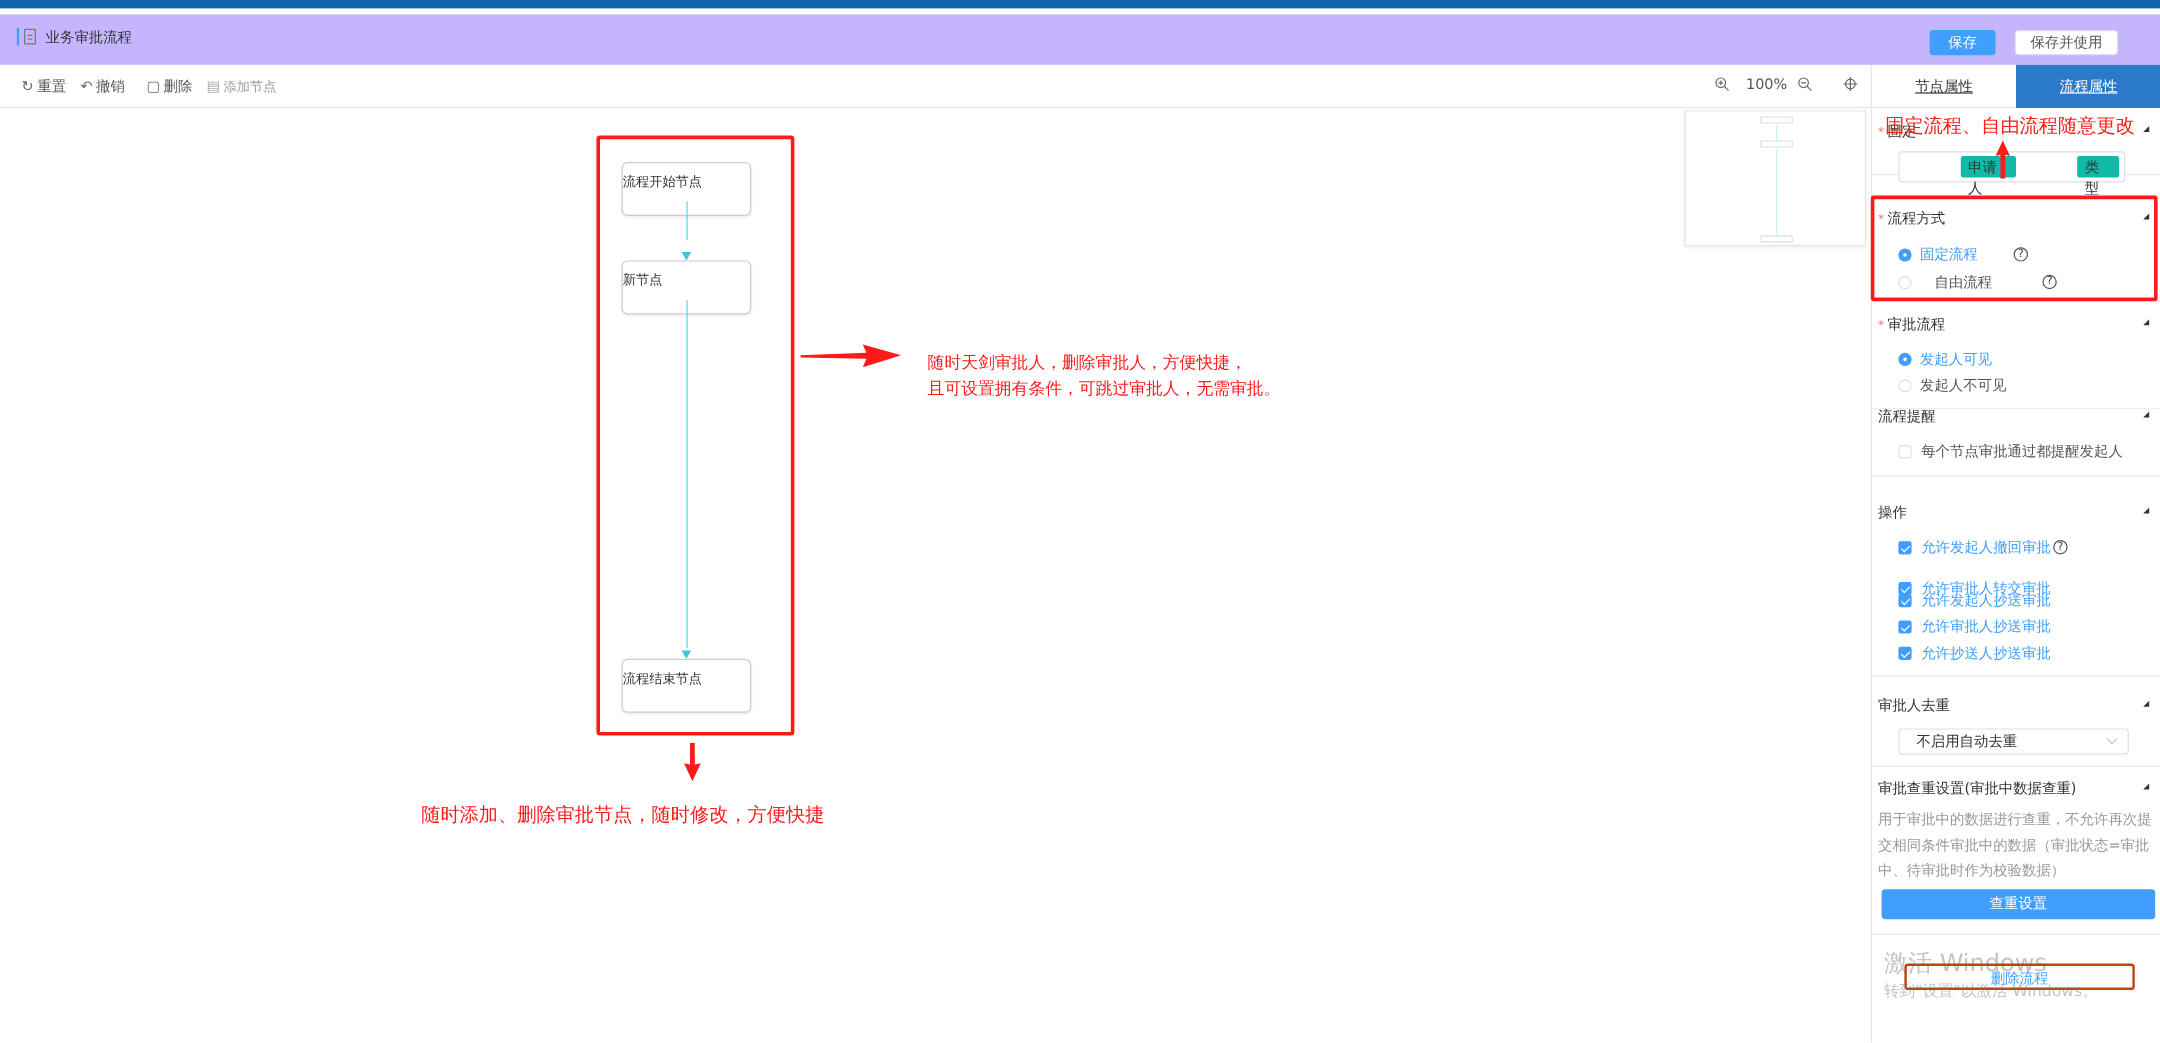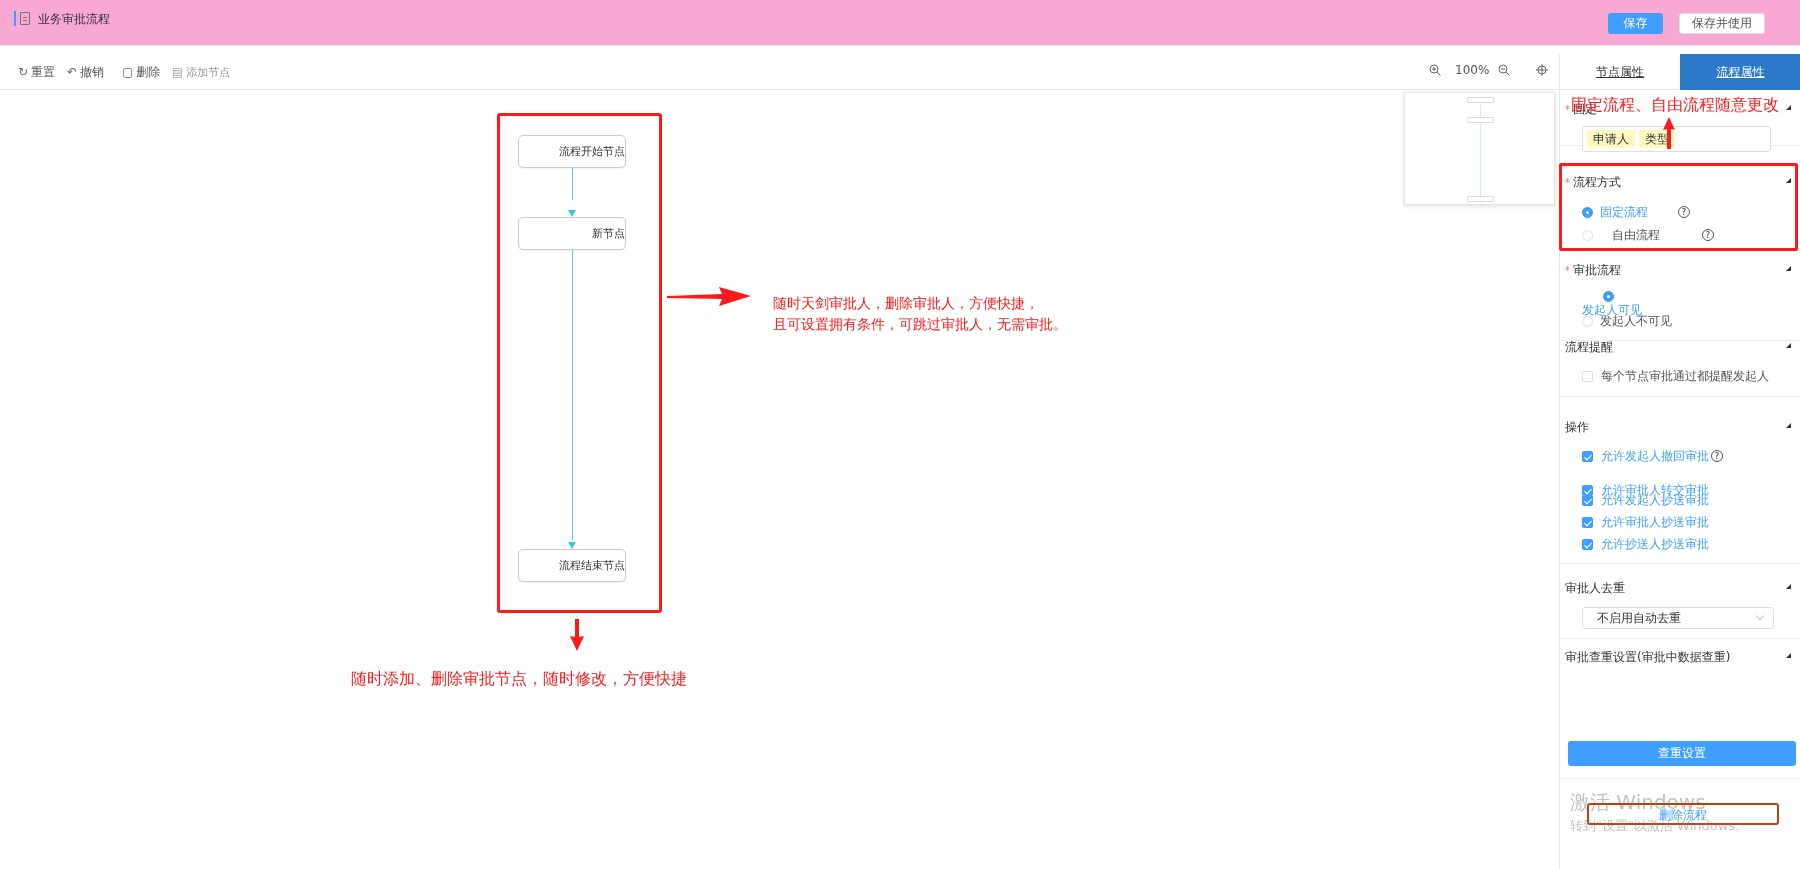--- a/index.html
+++ b/index.html
@@ -1,41 +1,41 @@
 <!DOCTYPE html>
 <html><head>
 <meta charset="utf-8">
 <style>
   * { box-sizing: border-box; margin: 0; padding: 0; }
   html, body { width: 1800px; height: 869px; overflow: hidden; background: #fff;
     font-family: "DejaVu Sans", "Liberation Sans", sans-serif; font-size: 12px; color: #333; }
   .topbar { position: absolute; left: 0; top: 0; width: 1800px; height: 7px; background: #0f62ad; }
-  .header { position: absolute; left: 0; top: 0; width: 1800px; height: 46px; border-bottom: 1px solid #e4e7ed; background: #f9a8d4; }
+  .header { position: absolute; left: 0; top: 12px; width: 1800px; height: 46px; border-bottom: 1px solid #e4e7ed; background: #c4b5fd; }
   .header .accent { position: absolute; left: 14px; top: 11px; width: 2px; height: 15px; background: #409eff; }
   .header .doc-icon { position: absolute; left: 20px; top: 12px; width: 10px; height: 13px; border: 1px solid #777; border-radius: 1px; }
   .header .doc-icon::before { content: ""; position: absolute; left: 2px; top: 4px; width: 4px; height: 1px; background: #777; box-shadow: 0 3px 0 #777; }
   .header .title { position: absolute; left: 38px; top: 11px; font-size: 12px; color: #333; line-height: 16px; }
   .btn-save { position: absolute; left: 1608px; top: 13px; width: 55px; height: 21px; background: #409eff; color: #fff; border-radius: 3px;
     font-size: 12px; text-align: center; line-height: 21px; border: none; }
   .btn-save-use { position: absolute; left: 1679px; top: 13px; width: 86px; height: 21px; background: #fff; color: #555; border: 1px solid #dcdfe6; border-radius: 3px;
     font-size: 12px; text-align: center; line-height: 19px; }
 
   .toolbar { position: absolute; left: 0; top: 54px; width: 1559px; height: 36px; border-bottom: 1px solid #e4e7ed; background: #fff; }
   .tb-item { position: absolute; top: 10px; height: 16px; display: flex; align-items: center; font-size: 12px; color: #555; cursor: pointer; }
   .tb-item .ico { display: inline-block; margin-right: 3px; color: #666; font-size: 12px; }
   .tb-item.disabled { color: #999; font-size: 11px; }
   .tb-item.disabled .ico { color: #aaa; }
   .zoom-ctl { position: absolute; top: 9px; font-size: 12px; color: #555; }
   .zoom-ico { position: absolute; top: 10px; width: 12px; height: 12px; }
 
   .canvas { position: absolute; left: 0; top: 90px; width: 1559px; height: 779px; background: #fff; }
 
   .annot-box { position: absolute; border: 3px solid #ff1a1a; border-radius: 3px; }
-  .node { position: absolute; width: 108px; height: 33px; border: 1px solid #ccc; border-radius: 5px; background: #fff;
-    text-align: right; line-height: 31px; font-size: 11px; color: #333; box-shadow: 0 1px 2px rgba(0,0,0,0.06); }
+  .node { position: absolute; width: 108px; height: 45px; border: 1px solid #ccc; border-radius: 5px; background: #fff;
+    text-align: left; line-height: 31px; font-size: 11px; color: #333; box-shadow: 0 1px 2px rgba(0,0,0,0.06); }
   .edge { position: absolute; width: 1px; background: #5dd0e0; }
   .edge-arrow { position: absolute; width: 0; height: 0; border-left: 4px solid transparent; border-right: 4px solid transparent; border-top: 7px solid #3fc4d8; }
   .annot-text { position: absolute; color: #ff1a1a; font-size: 14px; line-height: 20px; white-space: nowrap; }
   .annot-text.big { font-size: 16px; line-height: 24px; }
 
   .minimap { position: absolute; left: 1404px; top: 92px; width: 151px; height: 113px; background: #fff; border: 1px solid #e6e6e6;
     box-shadow: 0 1px 4px rgba(0,0,0,0.15); }
   .mm-node { position: absolute; width: 27px; height: 6px; border: 1px solid #ddd; border-radius: 1px; background: #fff; }
   .mm-edge { position: absolute; width: 1px; background: #c8f0f6; }
 
@@ -50,21 +50,21 @@
   .opt { position: absolute; left: 22px; display: flex; align-items: center; font-size: 12px; line-height: 16px; color: #555; }
   .opt.on { color: #409eff; }
   .radio { width: 11px; height: 11px; border-radius: 50%; border: 1px solid #dcdfe6; background: #fff; margin-right: 7px; position: relative; }
   .radio.on { border-color: #409eff; background: #409eff; }
   .radio.on::after { content: ""; position: absolute; left: 3px; top: 3px; width: 3px; height: 3px; border-radius: 50%; background: #fff; }
   .check { width: 11px; height: 11px; border: 1px solid #dcdfe6; border-radius: 2px; background: #fff; margin-right: 8px; position: relative; }
   .check.on { background: #409eff; border-color: #409eff; }
   .check.on::after { content: ""; position: absolute; left: 3px; top: 1px; width: 3px; height: 6px; border: solid #fff; border-width: 0 1px 1px 0; transform: rotate(45deg); }
   .help { display: inline-block; width: 12px; height: 12px; border: 1px solid #555; border-radius: 50%; font-size: 9px; line-height: 10px; text-align: center; color: #333; }
   .tag-input { position: absolute; left: 22px; width: 189px; height: 26px; border: 1px solid #dcdfe6; border-radius: 3px; background: #fff; padding: 3px 4px; display: flex; gap: 4px; }
-  .tag { background: #fef9c3; color: #333; font-size: 12px; line-height: 18px; padding: 0 6px; border-radius: 2px; }
+  .tag { background: #14b8a6; color: #333; font-size: 12px; line-height: 18px; padding: 0 6px; border-radius: 2px; margin-left: 47px; }
   .select { position: absolute; left: 22px; width: 192px; height: 22px; border: 1px solid #dcdfe6; border-radius: 3px; font-size: 12px; line-height: 20px; padding-left: 14px; color: #333; }
   .select .chev { position: absolute; right: 10px; top: 5px; width: 6px; height: 6px; border: solid #c0c4cc; border-width: 0 1px 1px 0; transform: rotate(45deg); }
   .desc { position: absolute; left: 5px; width: 232px; font-size: 12px; line-height: 21px; color: #999; }
   .btn-primary { position: absolute; left: 8px; width: 228px; height: 25px; background: #409eff; color: #fff; border-radius: 3px; text-align: center; line-height: 25px; font-size: 12px; }
   .btn-outline { position: absolute; left: 27px; width: 192px; height: 22px; border: 2px solid #c2410c; border-radius: 3px; color: #409eff; text-align: center; line-height: 20px; font-size: 12px; background: transparent; }
   .watermark { position: absolute; left: 10px; color: rgba(120,120,120,0.45); white-space: nowrap; }
   .panel-annot-box { position: absolute; left: 1559px; top: 163px; width: 239px; height: 88px; border: 3px solid #ff1a1a; border-radius: 2px; }
 </style>
 </head>
 <body>
@@ -174,21 +174,21 @@
     <div class="opt" style="top:66px;gap:12px;">
       <span class="radio"></span>
       <span>自由流程</span>
       <span class="help" style="margin-left:30px;">?</span>
     </div>
   </div>
 
   <div class="section" style="top:197px; height:90px;">
     <div class="sec-title" style="top:11px;"><span class="req">*</span><span>审批流程</span></div>
     <div class="collapse" style="top:15px;"></div>
-    <div class="opt on" style="top:40px;flex-direction:column;">
+    <div class="opt on" style="top:40px;">
       <span class="radio on"></span>
       <span>发起人可见</span>
     </div>
     <div class="opt" style="top:62px;">
       <span class="radio"></span>
       <span>发起人不可见</span>
     </div>
   </div>
 
   <div class="section" style="top:275px; height:68px;">
@@ -231,20 +231,21 @@
     <div class="collapse" style="top:20px;"></div>
     <div class="select" style="top:43px;">
       <span>不启用自动去重</span>
       <span class="chev"></span>
     </div>
   </div>
 
   <div class="section" style="top:585px; height:140px;">
     <div class="sec-title" style="top:10px;">审批查重设置(审批中数据查重)</div>
     <div class="collapse" style="top:14px;"></div>
+    <div class="desc" style="top:34px;">用于审批中的数据进行查重，不允许再次提交相同条件审批中的数据（审批状态=审批中、待审批时作为校验数据）</div>
     <div class="btn-primary" style="top:102px;">查重设置</div>
   </div>
 
   <div class="watermark" style="top:735px; font-size:20px;">激活 Windows</div>
   <div class="btn-outline" style="top:749px;">删除流程</div>
   <div class="watermark" style="top:763px; font-size:13px;">转到"设置"以激活 Windows。</div>
 
   <div class="annot-text" style="left:11px; top:41px; font-size:16px;">固定流程、自由流程随意更改</div>
   <svg style="position:absolute; left:103px; top:63px;" width="12" height="32" viewBox="0 0 12 32">
     <polygon points="4,32 8,32 8,12 12,13 6,0 0,13 4,12" fill="#ff1a1a"></polygon>

